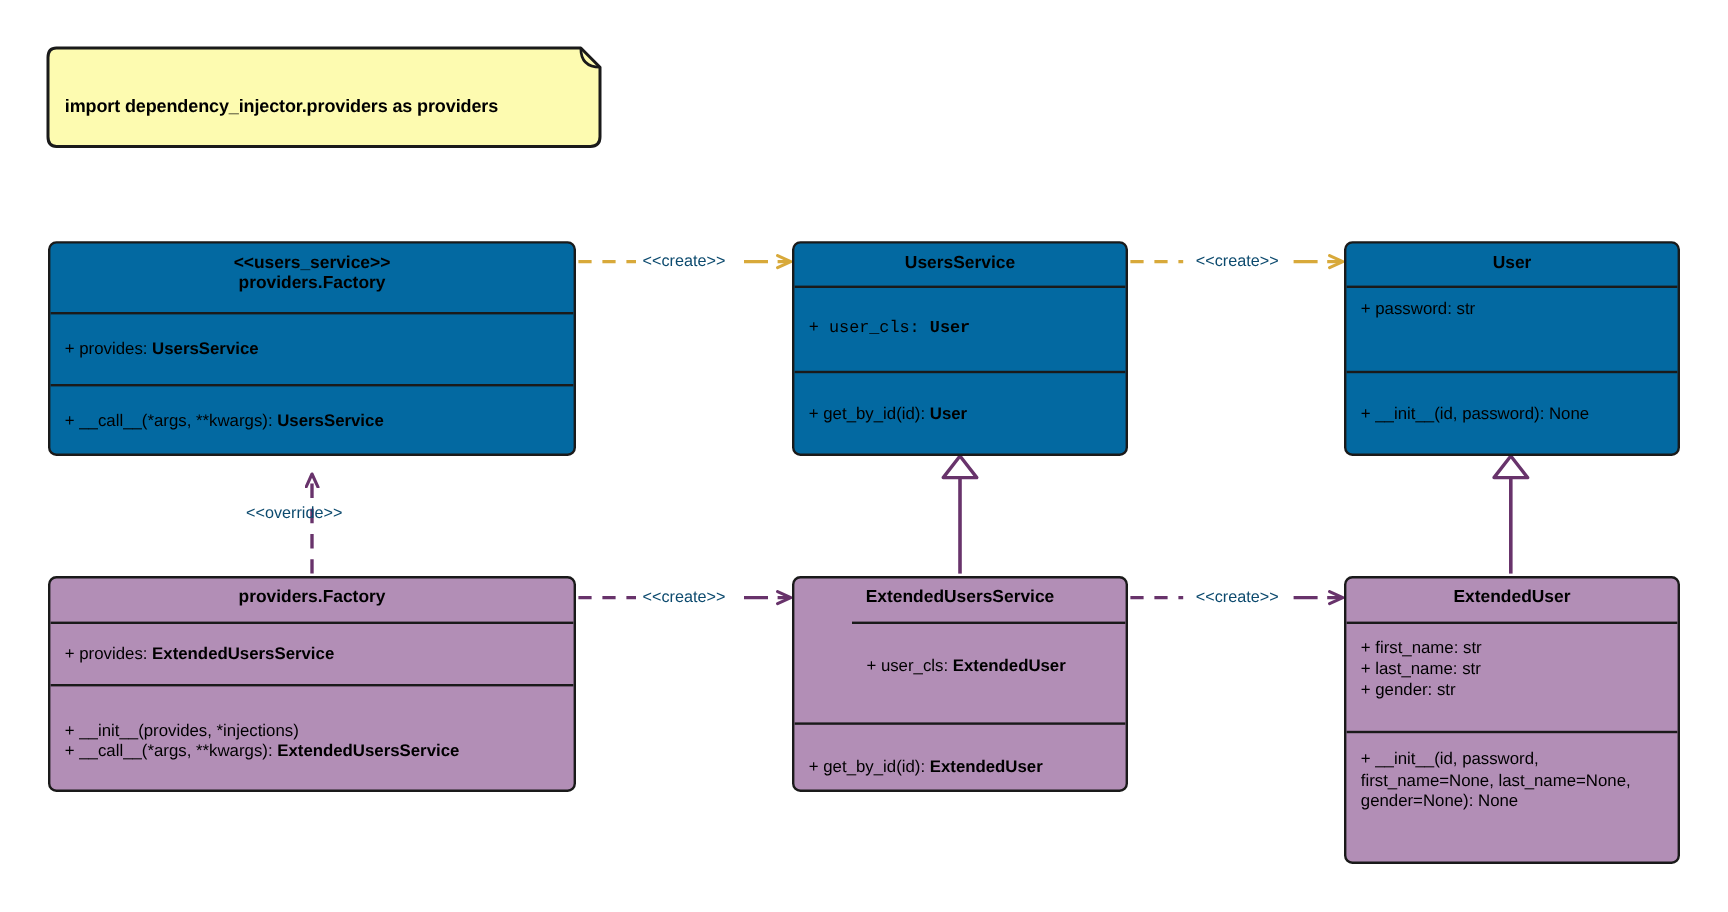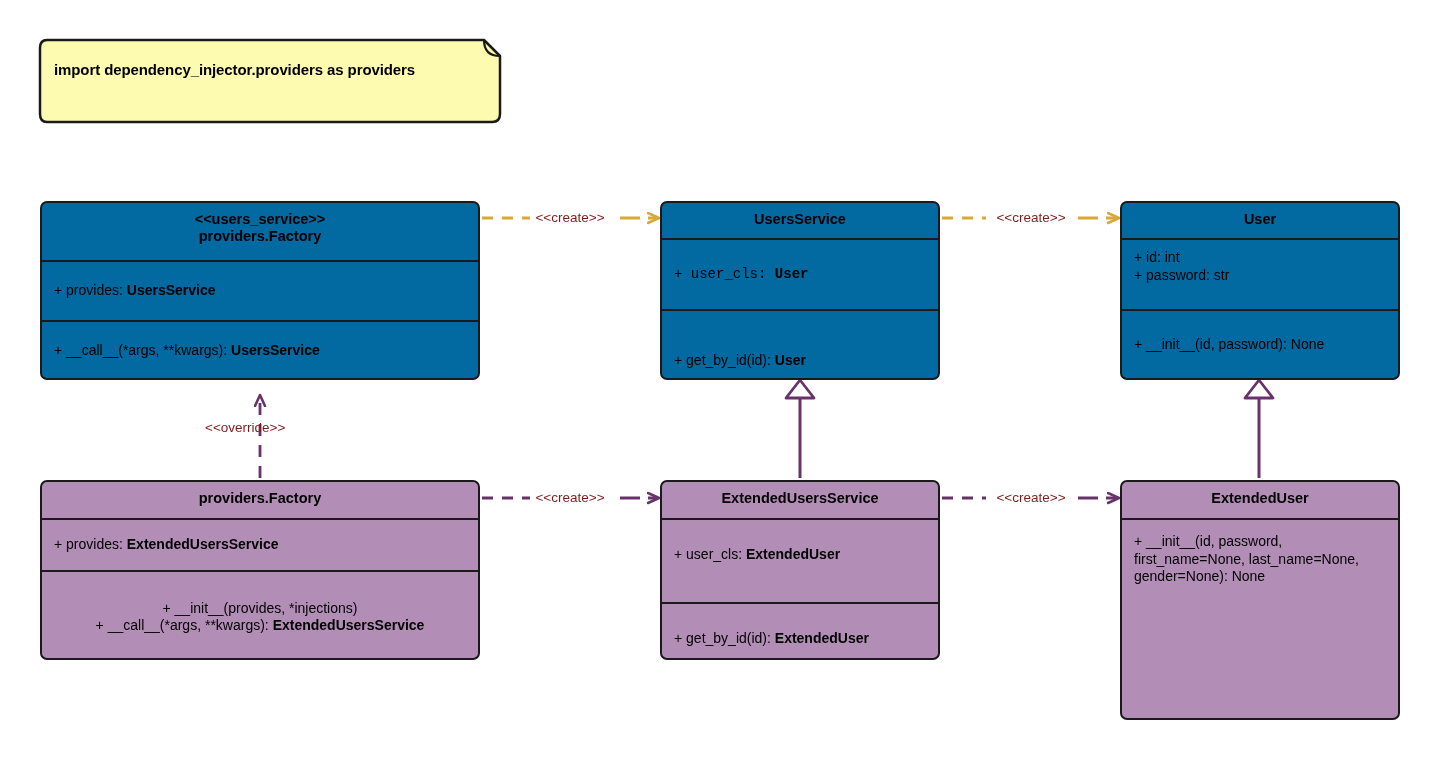--- a/index.html
+++ b/index.html
@@ -79,21 +79,21 @@
   .cls-body .row { white-space: nowrap; }
   .cls-body .row.wrap { white-space: normal; }
   .cls-body b { font-weight: bold; }
 
   
   .edge-label {
     position: absolute;
     font-size: 13.5px;
     line-height: 15px;
     white-space: nowrap;
-    color: #7f1d1d;
+    color: #0c4a6e;
     background: transparent;
   }
 </style>
 </head>
 <body>
 
 <svg id="diagram-canvas" viewBox="0 0 1440 760" xmlns="http://www.w3.org/2000/svg">
   <defs>
     <marker id="arrow-open-yellow" markerWidth="14" markerHeight="14" refX="11" refY="6" orient="auto" markerUnits="userSpaceOnUse">
       <path d="M 1 1 L 12 6 L 1 11" fill="none" stroke="#D8A93A" stroke-width="2.6" stroke-linecap="round" stroke-linejoin="round"></path>
@@ -149,21 +149,21 @@
     <line x1="800" y1="478" x2="800" y2="398" stroke="#68336B" stroke-width="3"></line>
     <path d="M 800 380 L 814 398 L 786 398 Z" fill="#FFFFFF" stroke="#68336B" stroke-width="2.8" stroke-linejoin="round"></path>
   </g>
 
   <g>
     <line x1="1259" y1="478" x2="1259" y2="398" stroke="#68336B" stroke-width="3"></line>
     <path d="M 1259 380 L 1273 398 L 1245 398 Z" fill="#FFFFFF" stroke="#68336B" stroke-width="2.8" stroke-linejoin="round"></path>
   </g>
 </svg>
 
-<div class="note" style="left:40px; top:28px; width:460px; height:82px;">
+<div class="note" style="left:40px; top:48px; width:460px; height:82px;">
   <span class="note-text">import dependency_injector.providers as providers</span>
 </div>
 
 <div class="edge-label" style="left:519px; top:210px; width:102px; text-align:center;">&lt;&lt;create&gt;&gt;</div>
 
 <div class="edge-label" style="left:980px; top:210px; width:102px; text-align:center;">&lt;&lt;create&gt;&gt;</div>
 
 <div class="edge-label" style="left:519px; top:490px; width:102px; text-align:center;">&lt;&lt;create&gt;&gt;</div>
 
 <div class="edge-label" style="left:980px; top:490px; width:102px; text-align:center;">&lt;&lt;create&gt;&gt;</div>
@@ -189,83 +189,91 @@
 
 <div class="uml-class yellow" style="left:660px; top:201px; width:280px; height:179px;">
   <div class="compartment cls-header" style="height:35px; padding-top:8px;">
     <span class="cname">UsersService</span>
   </div>
   <div class="compartment cls-body" style="height:71px;font-family:Liberation Mono, monospace;">
     <div class="row">
       <span>+ user_cls: </span><b>User</b>
     </div>
   </div>
-  <div class="compartment cls-body" style="height:70px;justify-content:flex-end;">
+  <div class="compartment cls-body" style="height:70px;">
     <div class="row">
       <span>+ get_by_id(id): </span><b>User</b>
     </div>
   </div>
 </div>
 
 <div class="uml-class yellow" style="left:1120px; top:201px; width:280px; height:179px;">
   <div class="compartment cls-header" style="height:35px; padding-top:8px;">
     <span class="cname">User</span>
   </div>
   <div class="compartment cls-body" style="height:71px; justify-content:flex-start; padding-top:9px;">
     <div class="row">
-      <span>+ id: int</span><b></b>
-    </div>
-    <div class="row">
       <span>+ password: str</span><b></b>
     </div>
   </div>
   <div class="compartment cls-body" style="height:70px;">
     <div class="row">
       <span>+ __init__(id, password): None</span><b></b>
     </div>
   </div>
 </div>
 
 <div class="uml-class purple" style="left:40px; top:480px; width:440px; height:180px;">
   <div class="compartment cls-header" style="height:36px; padding-top:8px;">
     <span class="cname">providers.Factory</span>
   </div>
   <div class="compartment cls-body" style="height:52px;">
     <div class="row">
       <span>+ provides: </span><b>ExtendedUsersService</b>
     </div>
   </div>
-  <div class="compartment cls-body" style="height:92px;align-items:center;">
+  <div class="compartment cls-body" style="height:92px;">
     <div class="row">
       <span>+ __init__(provides, *injections)</span><b></b>
     </div>
     <div class="row">
       <span>+ __call__(*args, **kwargs): </span><b>ExtendedUsersService</b>
     </div>
   </div>
 </div>
 
 <div class="uml-class purple" style="left:660px; top:480px; width:280px; height:180px;">
   <div class="compartment cls-header" style="height:36px; padding-top:8px;">
     <span class="cname">ExtendedUsersService</span>
   </div>
-  <div class="compartment cls-body" style="height:72px;">
+  <div class="compartment cls-body" style="height:72px;margin-left:48px;">
     <div class="row">
       <span>+ user_cls: </span><b>ExtendedUser</b>
     </div>
   </div>
   <div class="compartment cls-body" style="height:72px;margin-top:12px;">
     <div class="row">
       <span>+ get_by_id(id): </span><b>ExtendedUser</b>
     </div>
   </div>
 </div>
 
 <div class="uml-class purple" style="left:1120px; top:480px; width:280px; height:240px;">
   <div class="compartment cls-header" style="height:36px; padding-top:8px;">
     <span class="cname">ExtendedUser</span>
   </div>
+  <div class="compartment cls-body" style="height:91px; justify-content:flex-start; padding-top:11px;">
+    <div class="row">
+      <span>+ first_name: str</span><b></b>
+    </div>
+    <div class="row">
+      <span>+ last_name: str</span><b></b>
+    </div>
+    <div class="row">
+      <span>+ gender: str</span><b></b>
+    </div>
+  </div>
   <div class="compartment cls-body" style="height:108px; justify-content:flex-start; padding-top:13px;">
     <div class="row wrap">
       <span>+ __init__(id, password, first_name=None, last_name=None, gender=None): None</span><b></b>
     </div>
   </div>
 </div>
 
 </body></html>

